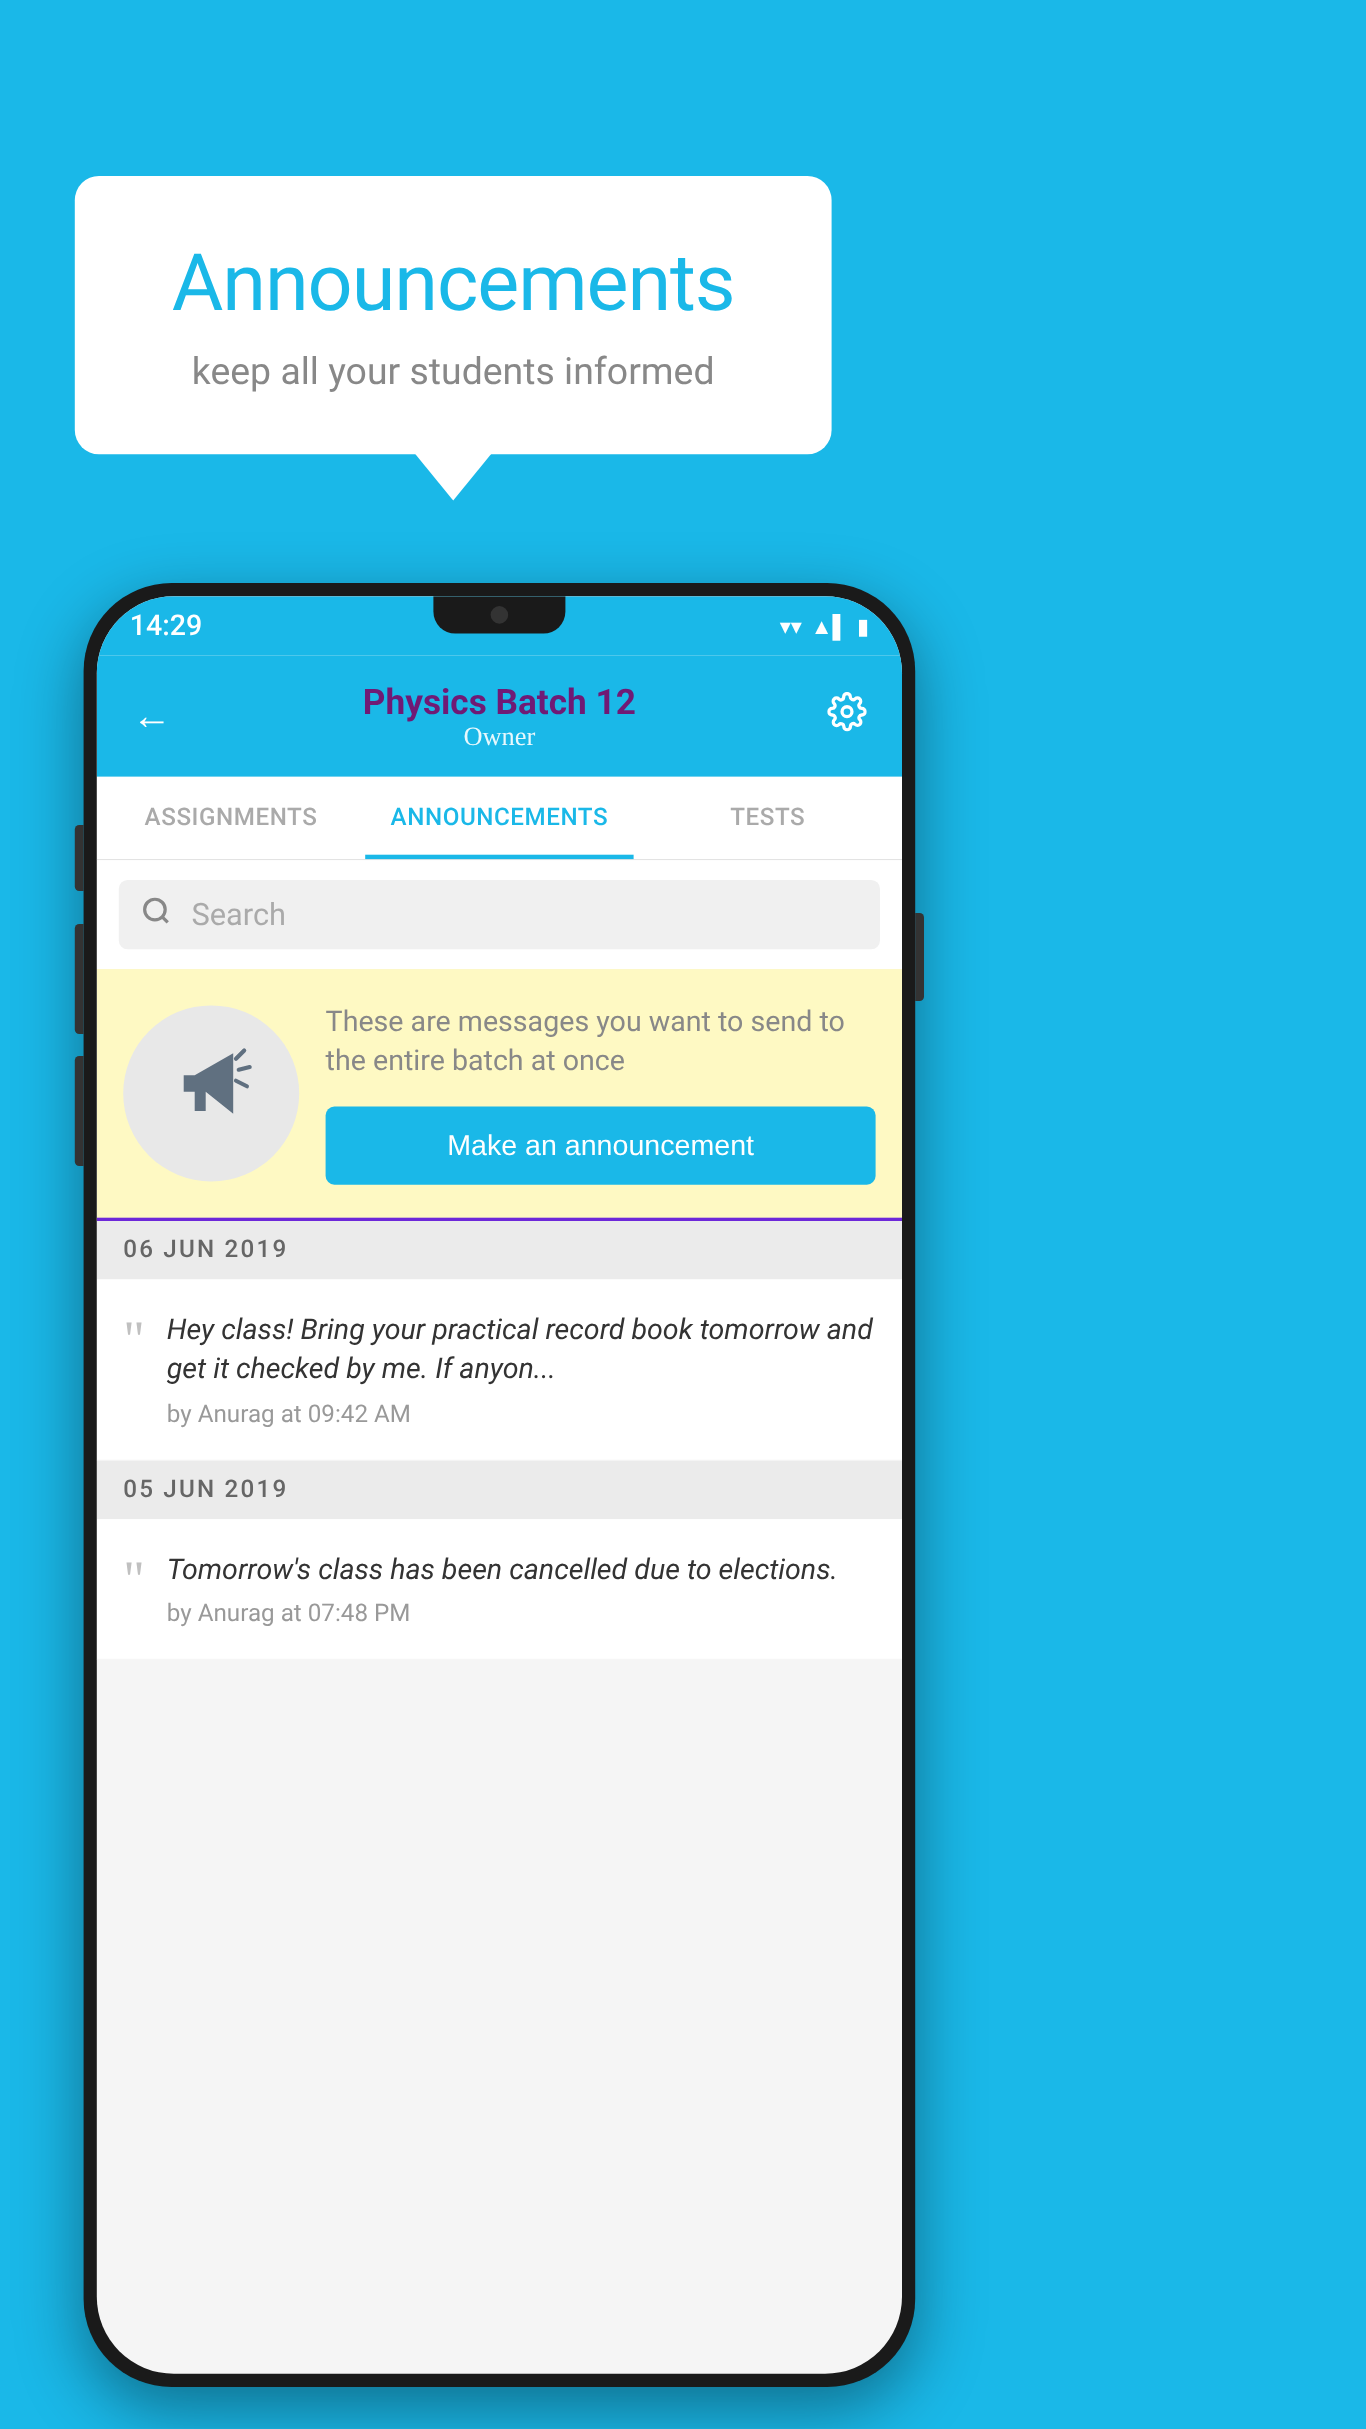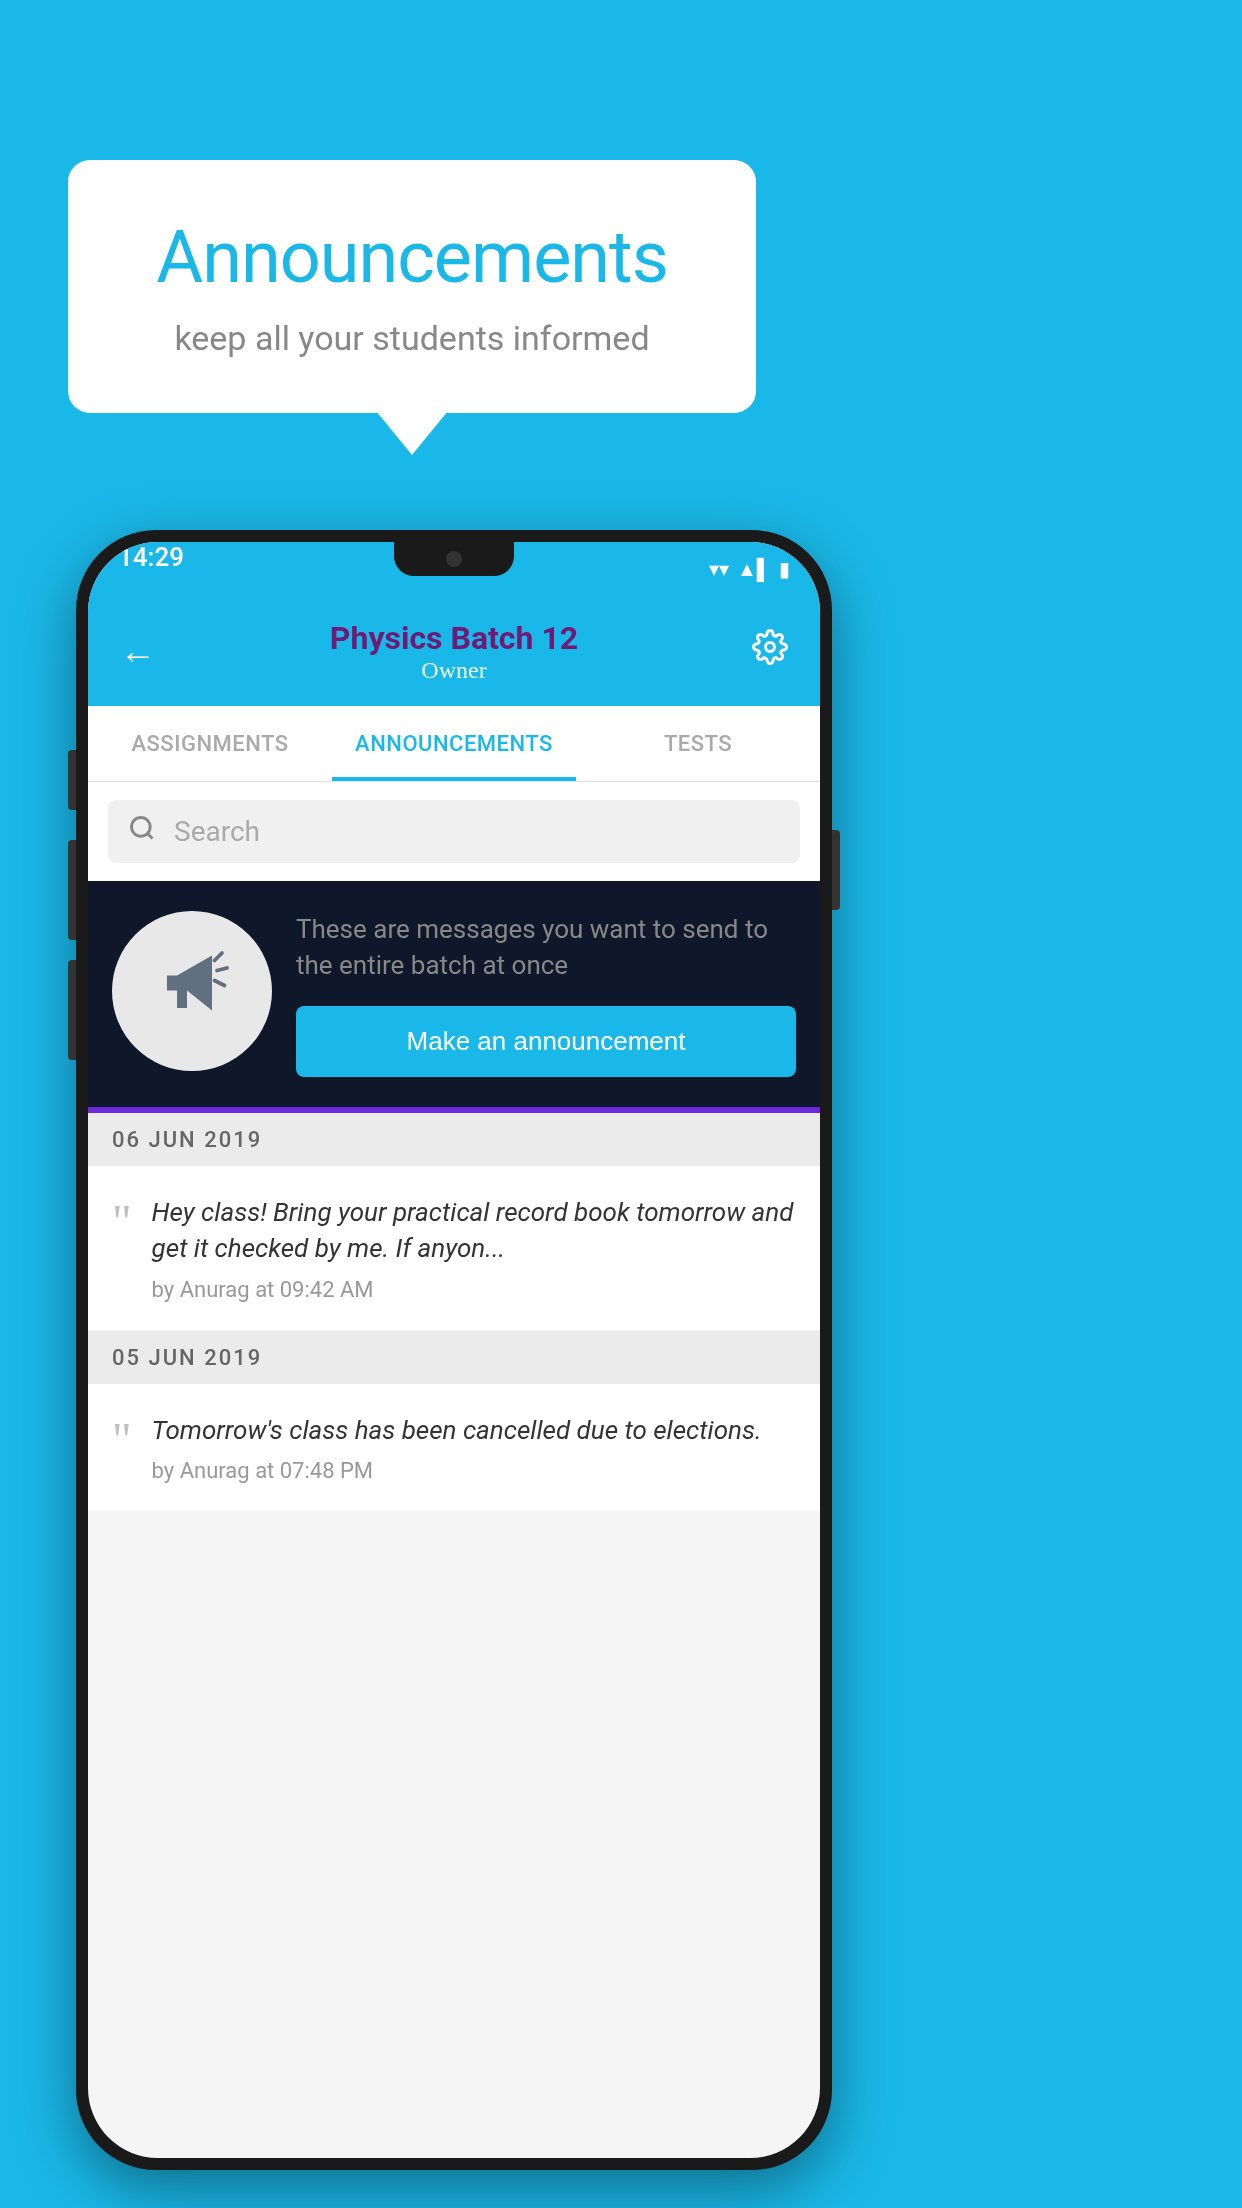--- a/index.html
+++ b/index.html
@@ -76,20 +76,21 @@
       border-radius: 70px;
       overflow: hidden;
       position: relative;
     }
 
     
     .status-bar {
       background: #1ab8e8;
       height: 54px;
       display: flex;
+      align-items: center;
       justify-content: space-between;
       padding: 0 30px;
       position: relative;
     }
 
     .status-time {
       color: white;
       font-size: 26px;
       font-weight: 500;
     }
@@ -219,26 +220,26 @@
       font-size: 28px;
     }
 
     .search-placeholder {
       color: #aaa;
       font-size: 28px;
     }
 
     
     .announcement-prompt {
-      background: #0f172a;
-      display: flex;
-      align-items: flex-start;
+      background: #fef9c3;
+      display: flex;
+      align-items: center;
       padding: 30px 24px;
       gap: 24px;
-      border-bottom: 6px solid #6d28d9;
+      border-bottom: 3px solid #6d28d9;
     }
 
     .announcement-icon-circle {
       width: 160px;
       height: 160px;
       border-radius: 50%;
       background: #e8e8e8;
       flex-shrink: 0;
       display: flex;
       align-items: center;

